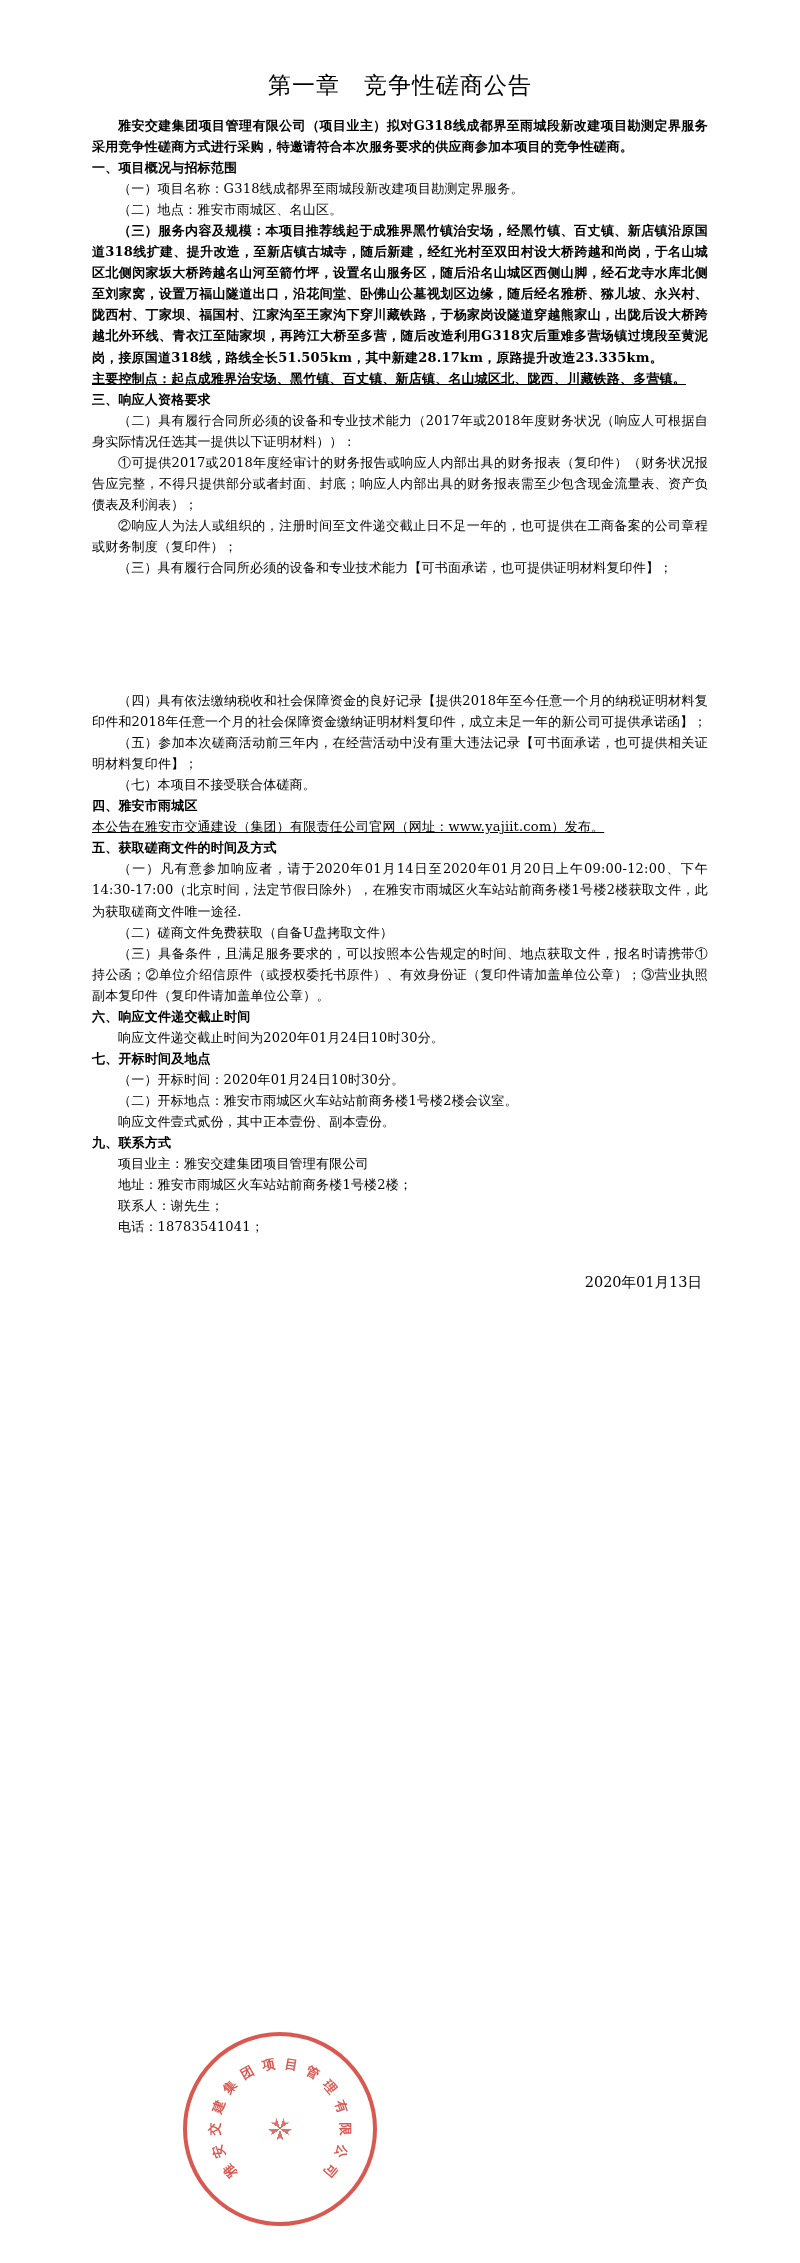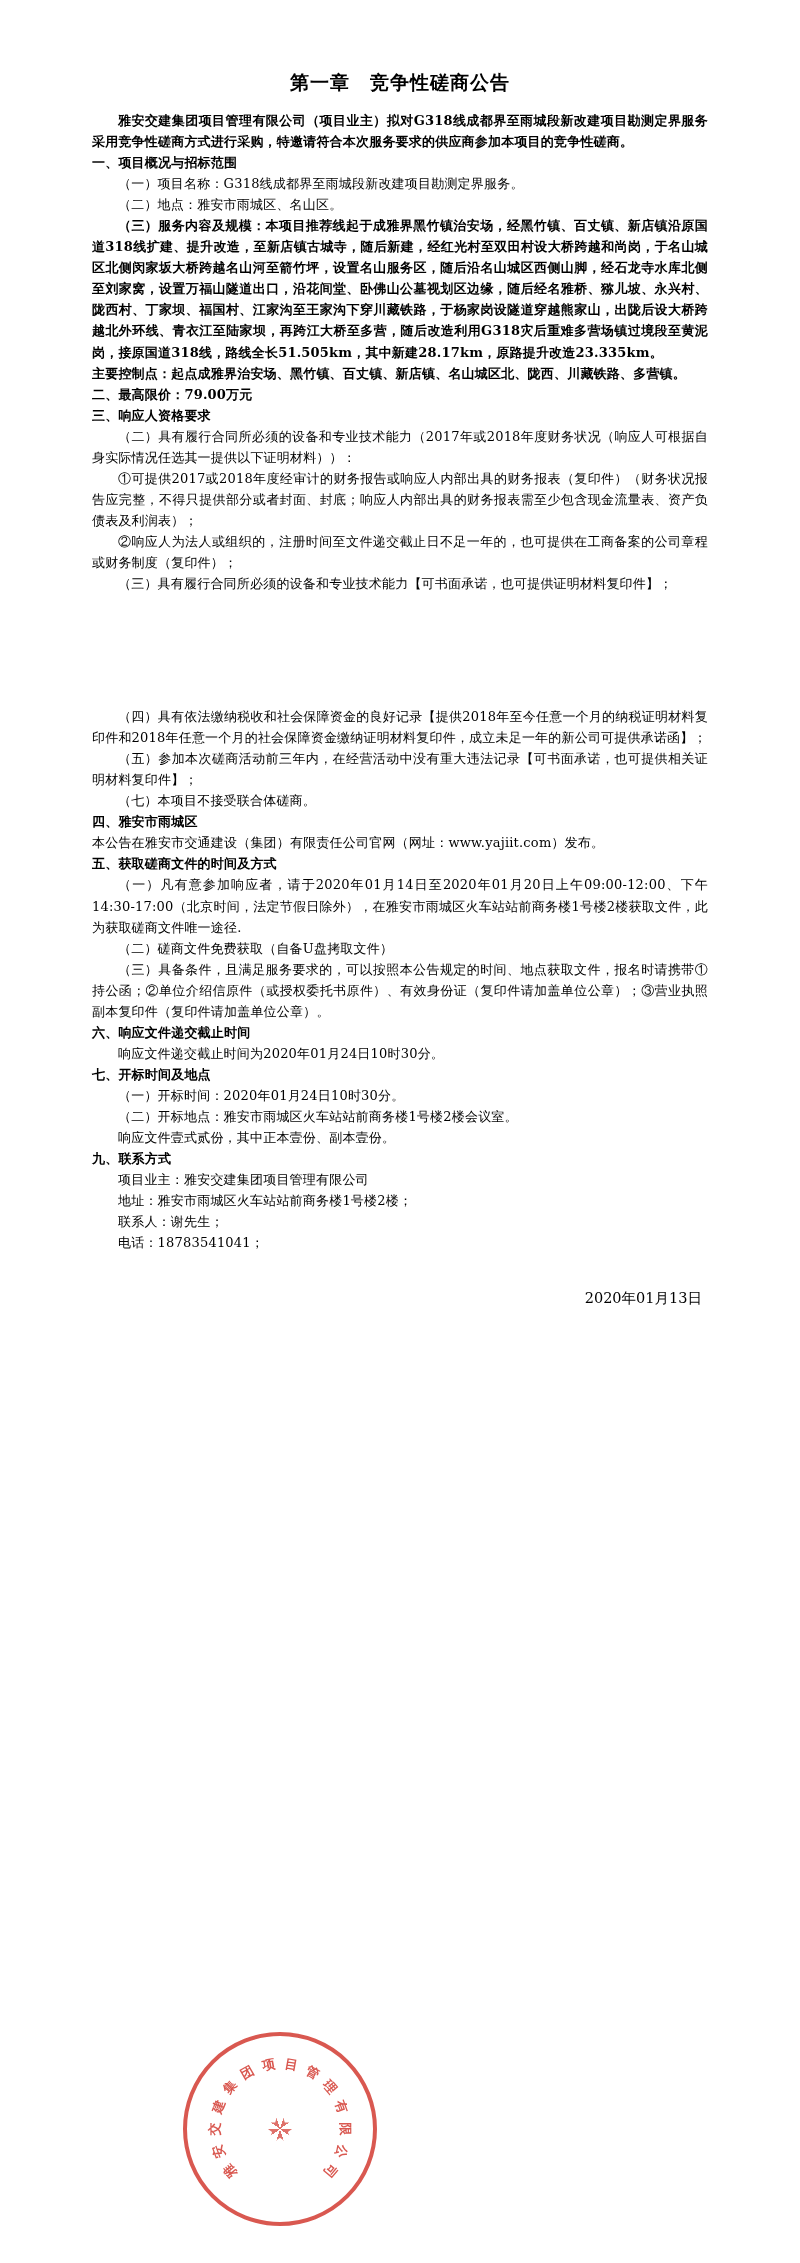--- a/index.html
+++ b/index.html
@@ -18,37 +18,38 @@
     min-height: 2263px;
     background: #ffffff;
     box-sizing: border-box;
   }
   .sheet {
     padding: 0 92px;
     box-sizing: border-box;
   }
   .doc-title {
     text-align: center;
-    font-size: 19px;
-    font-weight: bold;
+    font-size: 23px;
+    font-weight: normal;
     letter-spacing: 1px;
     margin: 70px 0 14px 0;
     font-family: "DejaVu Serif", "Liberation Serif", serif;
   }
   p.para {
     font-size: 13px;
     line-height: 1.62;
     margin: 0;
     text-align: justify;
     text-justify: inter-ideograph;
     text-indent: 2em;
     letter-spacing: 0.2px;
   }
   p.noindent {
     text-indent: 0;
+    text-decoration: underline;
   }
   p.bold {
     font-weight: bold;
   }
   .section-head {
     font-size: 13px;
     line-height: 1.62;
     font-weight: bold;
     margin: 0;
     text-indent: 0;
@@ -121,21 +122,20 @@
     <div class="doc-title">第一章　竞争性磋商公告</div>
 
     <p class="para bold">雅安交建集团项目管理有限公司（项目业主）拟对G318线成都界至雨城段新改建项目勘测定界服务采用竞争性磋商方式进行采购，特邀请符合本次服务要求的供应商参加本项目的竞争性磋商。</p>
 
     <p class="section-head">一、项目概况与招标范围</p>
     <p class="para">（一）项目名称：G318线成都界至雨城段新改建项目勘测定界服务。</p>
     <p class="para">（二）地点：雅安市雨城区、名山区。</p>
     <p class="para bold">（三）服务内容及规模：本项目推荐线起于成雅界黑竹镇治安场，经黑竹镇、百丈镇、新店镇沿原国道318线扩建、提升改造，至新店镇古城寺，随后新建，经红光村至双田村设大桥跨越和尚岗，于名山城区北侧闵家坂大桥跨越名山河至箭竹坪，设置名山服务区，随后沿名山城区西侧山脚，经石龙寺水库北侧至刘家窝，设置万福山隧道出口，沿花间堂、卧佛山公墓视划区边缘，随后经名雅桥、猕儿坡、永兴村、陇西村、丁家坝、福国村、江家沟至王家沟下穿川藏铁路，于杨家岗设隧道穿越熊家山，出陇后设大桥跨越北外环线、青衣江至陆家坝，再跨江大桥至多营，随后改造利用G318灾后重难多营场镇过境段至黄泥岗，接原国道318线，路线全长51.505km，其中新建28.17km，原路提升改造23.335km。</p>
     <p class="para noindent bold">主要控制点：起点成雅界治安场、黑竹镇、百丈镇、新店镇、名山城区北、陇西、川藏铁路、多营镇。</p>
 
-    <p class="section-head">二、最高限价：79.00万元</p>
 
     <p class="section-head">三、响应人资格要求</p>
     <p class="para">（二）具有履行合同所必须的设备和专业技术能力（2017年或2018年度财务状况（响应人可根据自身实际情况任选其一提供以下证明材料））：</p>
     <p class="para">①可提供2017或2018年度经审计的财务报告或响应人内部出具的财务报表（复印件）（财务状况报告应完整，不得只提供部分或者封面、封底；响应人内部出具的财务报表需至少包含现金流量表、资产负债表及利润表）；</p>
     <p class="para">②响应人为法人或组织的，注册时间至文件递交截止日不足一年的，也可提供在工商备案的公司章程或财务制度（复印件）；</p>
     <p class="para">（三）具有履行合同所必须的设备和专业技术能力【可书面承诺，也可提供证明材料复印件】；</p>
 
     <div class="spacer-block"></div>
 
     <p class="para">（四）具有依法缴纳税收和社会保障资金的良好记录【提供2018年至今任意一个月的纳税证明材料复印件和2018年任意一个月的社会保障资金缴纳证明材料复印件，成立未足一年的新公司可提供承诺函】；</p>

